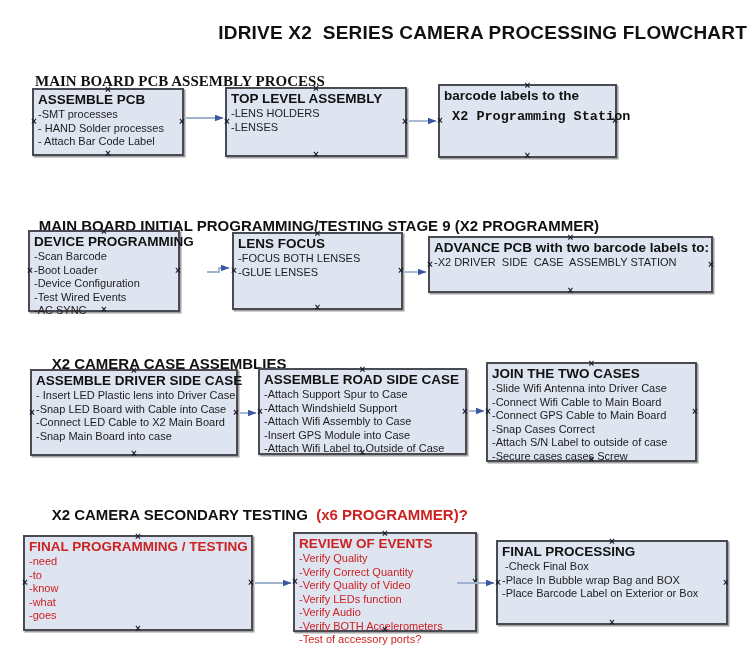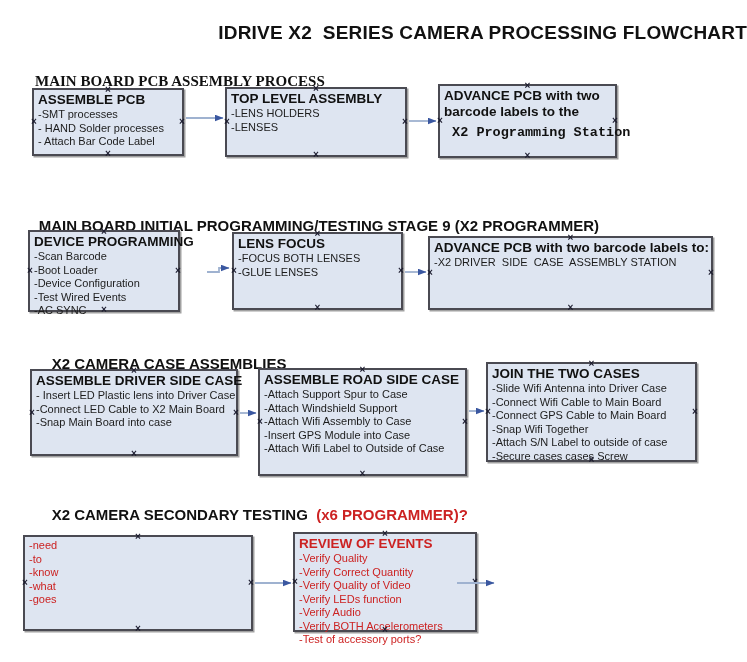--- a/index.html
+++ b/index.html
@@ -57,21 +57,20 @@
     <div class="box-items">
         <div class="bind-item">-LENS HOLDERS</div>
         <div class="bind-item">-LENSES</div>
       </div>
   <span class="cross" style="left: 50%; top: 0%;">×</span>
       <span class="cross" style="left: 50%; top: 100%;">×</span>
       <span class="cross" style="left: 0%; top: 50%;">×</span>
       <span class="cross" style="left: 100%; top: 50%;">×</span>
     </div>
   <div class="box bold-items gap-last" style="left:438px;top:84px;width:179px;height:74px;">
-    <div class="box-title">ADVANCE PCB with two</div>
     <div class="box-items">
         <div class="bind-item">barcode labels to the</div>
         <div class="bind-item"> X2 Programming Station</div>
       </div>
   <span class="cross" style="left: 50%; top: 0%;">×</span>
       <span class="cross" style="left: 50%; top: 100%;">×</span>
       <span class="cross" style="left: 0%; top: 50%;">×</span>
       <span class="cross" style="left: 100%; top: 50%;">×</span>
     </div>
 
@@ -97,82 +96,84 @@
     <div class="box-title">LENS FOCUS</div>
     <div class="box-items">
         <div class="bind-item">-FOCUS BOTH LENSES</div>
         <div class="bind-item">-GLUE LENSES</div>
       </div>
   <span class="cross" style="left: 50%; top: 0%;">×</span>
       <span class="cross" style="left: 50%; top: 100%;">×</span>
       <span class="cross" style="left: 0%; top: 50%;">×</span>
       <span class="cross" style="left: 100%; top: 50%;">×</span>
     </div>
-  <div class="box" style="left:428px;top:236px;width:285px;height:74px;">
+  <div class="box" style="left:428px;top:236px;width:285px;height:57px;">
     <div class="box-title">ADVANCE PCB with two barcode labels to:</div>
     <div class="box-items">
         <div class="bind-item">-X2 DRIVER  SIDE  CASE  ASSEMBLY STATION</div>
       </div>
   <span class="cross" style="left: 50%; top: 0%;">×</span>
       <span class="cross" style="left: 50%; top: 100%;">×</span>
       <span class="cross" style="left: 0%; top: 50%;">×</span>
       <span class="cross" style="left: 100%; top: 50%;">×</span>
     </div>
 
   <div class="section-heading" style="left:35px;top:338px;">
     <span>X2 CAMERA CASE ASSEMBLIES</span><span class="red"></span>
   </div>
 
   <div class="box" style="left:30px;top:369px;width:208px;height:87px;">
     <div class="box-title">ASSEMBLE DRIVER SIDE CASE</div>
     <div class="box-items">
         <div class="bind-item">- Insert LED Plastic lens into Driver Case</div>
+        <div class="bind-item">-Snap LED Board with Cable into Case</div>
         <div class="bind-item">-Connect LED Cable to X2 Main Board</div>
         <div class="bind-item">-Snap Main Board into case</div>
       </div>
   <span class="cross" style="left: 50%; top: 0%;">×</span>
       <span class="cross" style="left: 50%; top: 100%;">×</span>
       <span class="cross" style="left: 0%; top: 50%;">×</span>
       <span class="cross" style="left: 100%; top: 50%;">×</span>
     </div>
-  <div class="box" style="left:258px;top:368px;width:209px;height:108px;">
+  <div class="box" style="left:258px;top:368px;width:209px;height:87px;">
     <div class="box-title">ASSEMBLE ROAD SIDE CASE</div>
     <div class="box-items">
         <div class="bind-item">-Attach Support Spur to Case</div>
         <div class="bind-item">-Attach Windshield Support</div>
         <div class="bind-item">-Attach Wifi Assembly to Case</div>
         <div class="bind-item">-Insert GPS Module into Case</div>
         <div class="bind-item">-Attach Wifi Label to Outside of Case</div>
       </div>
   <span class="cross" style="left: 50%; top: 0%;">×</span>
       <span class="cross" style="left: 50%; top: 100%;">×</span>
       <span class="cross" style="left: 0%; top: 50%;">×</span>
       <span class="cross" style="left: 100%; top: 50%;">×</span>
     </div>
   <div class="box" style="left:486px;top:362px;width:211px;height:100px;">
     <div class="box-title">JOIN THE TWO CASES</div>
     <div class="box-items">
         <div class="bind-item">-Slide Wifi Antenna into Driver Case</div>
         <div class="bind-item">-Connect Wifi Cable to Main Board</div>
         <div class="bind-item">-Connect GPS Cable to Main Board</div>
-        <div class="bind-item">-Snap Wifi Together</div>
+        <div class="bind-item">-Snap Cases Correct</div>
         <div class="bind-item">-Attach S/N Label to outside of case</div>
         <div class="bind-item">-Secure cases cases Screw</div>
       </div>
   <span class="cross" style="left: 50%; top: 0%;">×</span>
       <span class="cross" style="left: 50%; top: 100%;">×</span>
       <span class="cross" style="left: 0%; top: 50%;">×</span>
       <span class="cross" style="left: 100%; top: 50%;">×</span>
     </div>
 
   <div class="section-heading" style="left:35px;top:489px;">
     <span>X2 CAMERA SECONDARY TESTING  </span><span class="red">(x6 PROGRAMMER)?</span>
   </div>
 
   <div class="box red-box" style="left:23px;top:535px;width:230px;height:96px;">
+    <div class="box-title">FINAL PROGRAMMING / TESTING</div>
     <div class="box-items">
         <div class="bind-item">-need</div>
         <div class="bind-item">-to</div>
         <div class="bind-item">-know</div>
         <div class="bind-item">-what</div>
         <div class="bind-item">-goes</div>
       </div>
   <span class="cross" style="left: 50%; top: 0%;">×</span>
       <span class="cross" style="left: 50%; top: 100%;">×</span>
       <span class="cross" style="left: 0%; top: 50%;">×</span>
@@ -181,20 +182,32 @@
   <div class="box red-box" style="left:293px;top:532px;width:184px;height:100px;">
     <div class="box-title">REVIEW OF EVENTS</div>
     <div class="box-items">
         <div class="bind-item">-Verify Quality</div>
         <div class="bind-item">-Verify Correct Quantity</div>
         <div class="bind-item">-Verify Quality of Video</div>
         <div class="bind-item">-Verify LEDs function</div>
         <div class="bind-item">-Verify Audio</div>
         <div class="bind-item">-Verify BOTH Accelerometers</div>
         <div class="bind-item">-Test of accessory ports?</div>
+      </div>
+  <span class="cross" style="left: 50%; top: 0%;">×</span>
+      <span class="cross" style="left: 50%; top: 100%;">×</span>
+      <span class="cross" style="left: 0%; top: 50%;">×</span>
+      <span class="cross" style="left: 100%; top: 50%;">×</span>
+    </div>
+  <div class="box" style="left:496px;top:540px;width:232px;height:85px;">
+    <div class="box-title">FINAL PROCESSING</div>
+    <div class="box-items">
+        <div class="bind-item"> -Check Final Box</div>
+        <div class="bind-item">-Place In Bubble wrap Bag and BOX</div>
+        <div class="bind-item">-Place Barcode Label on Exterior or Box</div>
       </div>
   <span class="cross" style="left: 50%; top: 0%;">×</span>
       <span class="cross" style="left: 50%; top: 100%;">×</span>
       <span class="cross" style="left: 0%; top: 50%;">×</span>
       <span class="cross" style="left: 100%; top: 50%;">×</span>
     </div>
 
   <svg class="arrows" viewBox="0 0 747 662">
     <defs>
       <marker id="ah" markerWidth="10" markerHeight="8" refX="8.5" refY="3.5" orient="auto" markerUnits="userSpaceOnUse">

